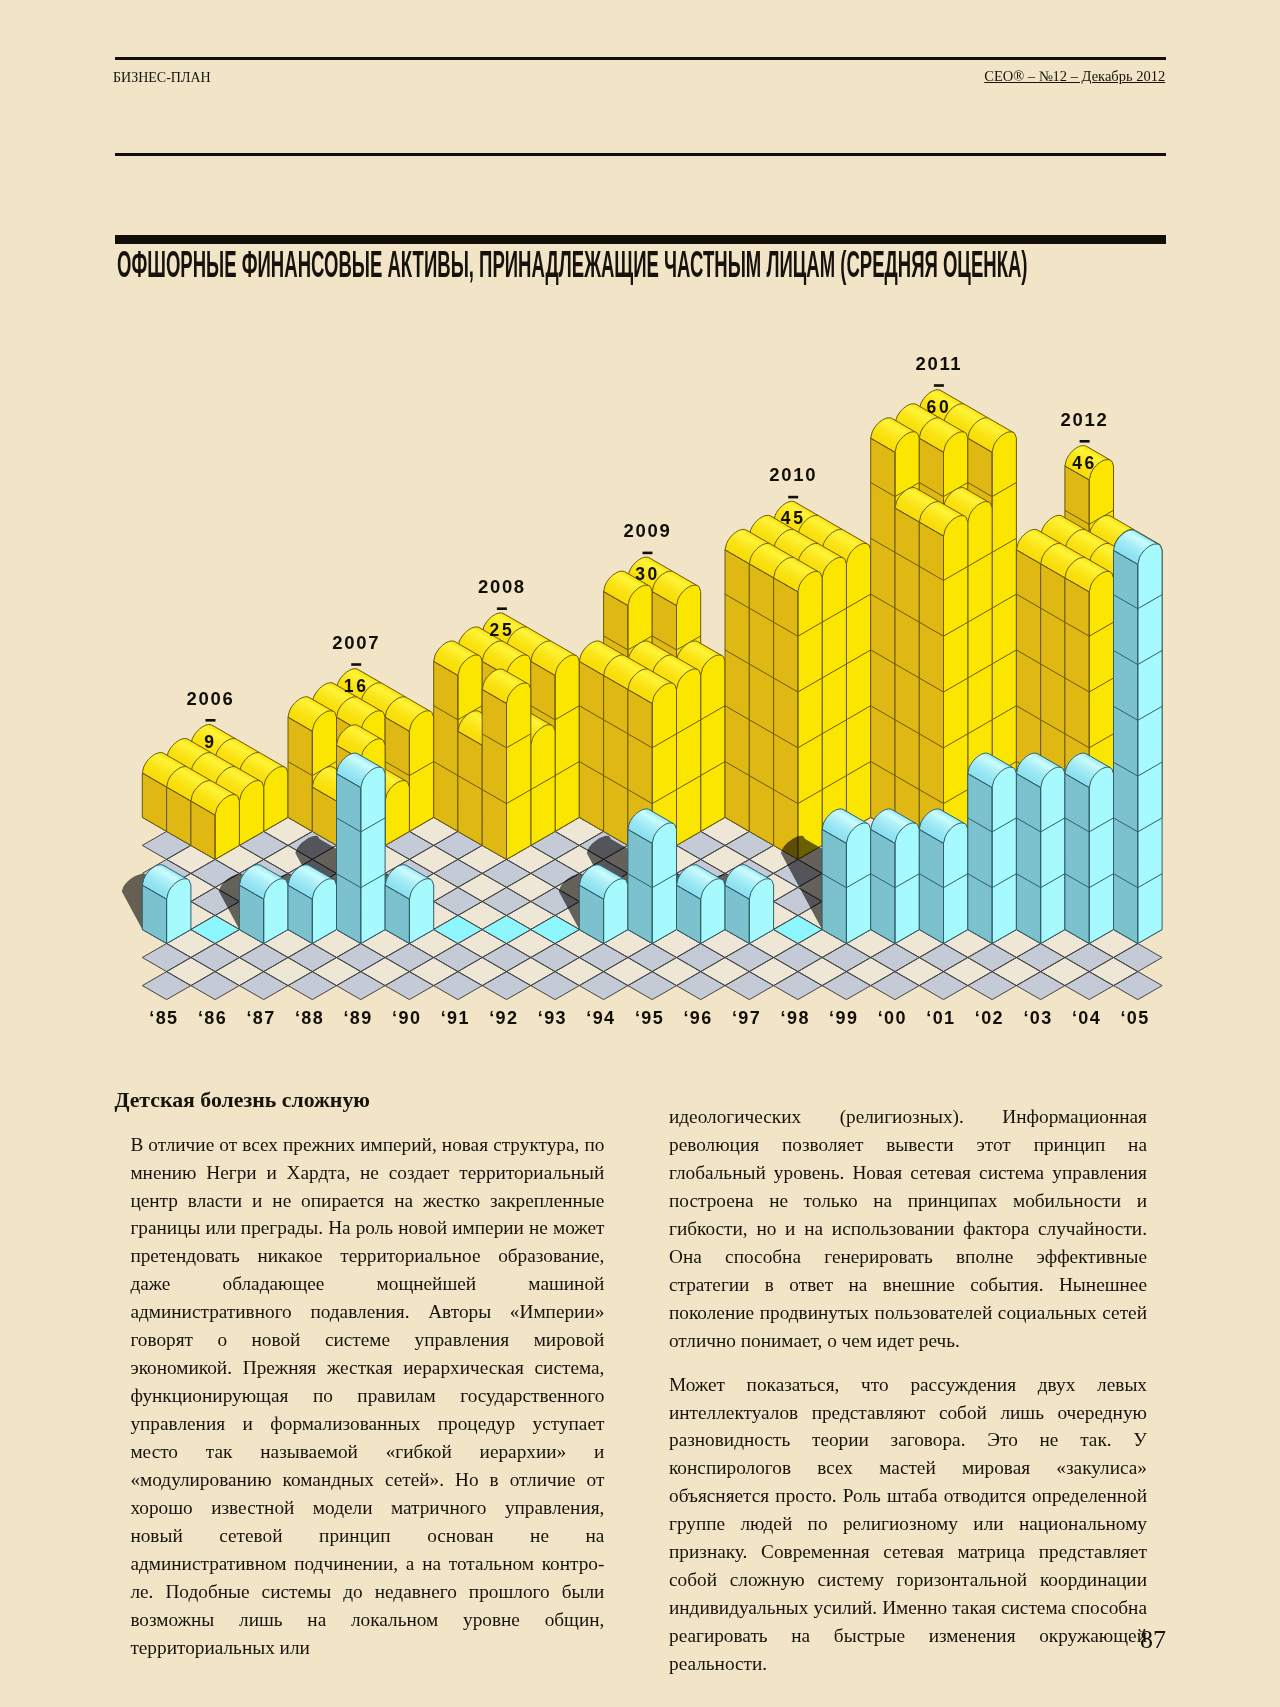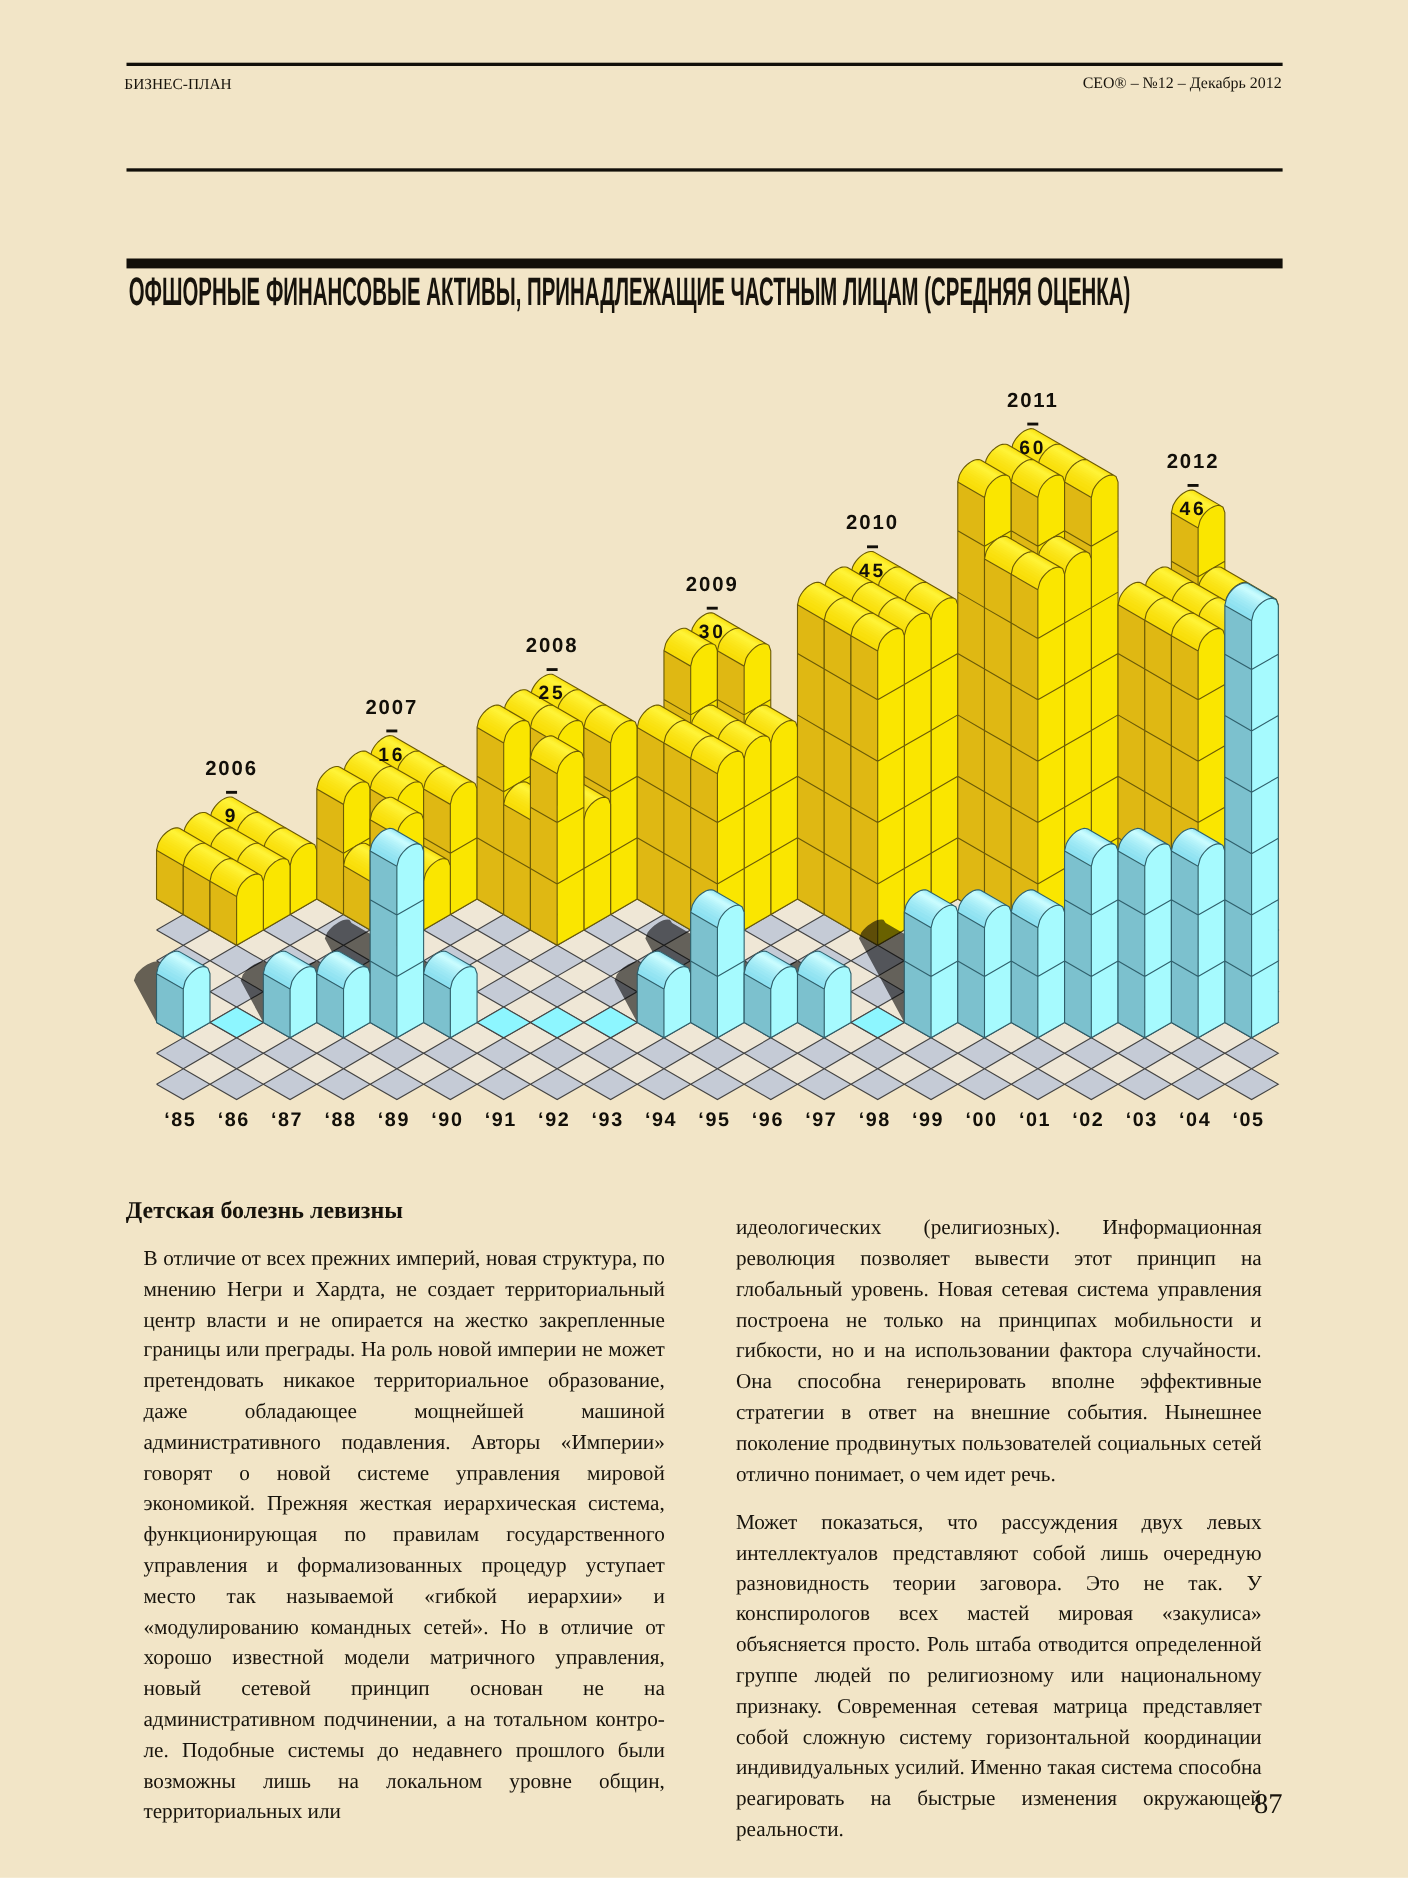--- a/index.html
+++ b/index.html
@@ -3,21 +3,21 @@
 <meta charset="utf-8">
 <style>
   html,body{margin:0;padding:0;}
   body{width:1280px;height:1707px;background:#F2E5C7;
        font-family:"Liberation Serif",serif;color:#17130c;overflow:hidden;position:relative;}
   .page{position:absolute;inset:0;}
   .rule{position:absolute;left:115px;width:1051px;background:#120f09;}
   #rule-top{top:57px;height:3px;}
   #rule-bot{top:153px;height:3px;}
   #rubric{position:absolute;left:113px;top:68px;font-size:14px;letter-spacing:0px;line-height:20px;}
-  #issue{position:absolute;right:114.8px;top:68px;font-size:14.5px;letter-spacing:0px;text-align:right;line-height:16px;}
+  #issue{position:absolute;right:114.8px;top:68px;font-size:14.5px;letter-spacing:0px;text-align:right;line-height:16px;text-decoration:underline;}
   #section{position:absolute;right:112.7px;top:86px;font-size:33px;letter-spacing:0.6px;line-height:34px;white-space:nowrap;}
   #banner-rule{position:absolute;left:115px;top:235px;width:1051px;height:8.5px;background:#120f09;}
   #banner-title{position:absolute;left:116.5px;top:247px;font-family:"Liberation Sans",sans-serif;
      font-weight:bold;font-size:36px;line-height:36px;white-space:nowrap;
      transform:scaleX(0.515);transform-origin:0 0;}
   svg{position:absolute;left:0;top:0;}
   .glabel{font-family:"Liberation Sans",sans-serif;font-weight:bold;font-size:18.5px;
           text-anchor:middle;fill:#120f09;letter-spacing:1.7px;}
   .gval{font-family:"Liberation Sans",sans-serif;font-weight:bold;font-size:17.5px;
         text-anchor:middle;fill:#120f09;letter-spacing:2.6px;}
@@ -1843,21 +1843,21 @@
 <text class="xlab" x="940.9" y="1024">‘01</text>
 <text class="xlab" x="989.4" y="1024">‘02</text>
 <text class="xlab" x="1038.0" y="1024">‘03</text>
 <text class="xlab" x="1086.5" y="1024">‘04</text>
 <text class="xlab" x="1135.1" y="1024">‘05</text>
     </g>
   </svg>
 
   <div id="article">
     <div class="col" id="col-left">
-      <p id="heading">Детская болезнь левизны</p>
+      <p id="heading">Детская болезнь сложную</p>
       <p class="para">В отличие от всех прежних империй, новая структура, по мнению Негри и Хардта, не создает территориальный центр власти и не опирается на жестко закрепленные границы или преграды. На роль новой империи не может претендовать никакое территориальное образование, даже  обладающее мощнейшей машиной административного подавления. Авторы «Империи» говорят о новой системе управления мировой экономикой. Прежняя жесткая иерархическая си­стема, функционирующая по правилам государственного управления и формализованных процедур уступает место так называемой «гибкой  иерархии» и «модулированию ко­мандных сетей». Но в отличие от хорошо известной модели матричного управления, новый сетевой принцип основан не на административном подчинении, а на тотальном контро­ле. Подобные системы до недавнего прошлого были возмож­ны лишь на локальном уровне общин, территориальных или</p>
     </div>
     <div class="col" id="col-right">
       <p class="para">идеологических (религиозных). Информационная револю­ция позволяет вывести этот принцип на глобальный уро­вень. Новая сетевая система управления построена не только на принципах мобильности и гибкости, но и на использова­нии  фактора случайности. Она способна генерировать впол­не эффективные стратегии в ответ на внешние события. Ны­нешнее поколение продвинутых пользователей социальных сетей отлично понимает, о чем идет речь.</p>
       <p class="para">Может показаться, что рассуждения двух левых интеллек­туалов представляют собой лишь очередную разновидность теории заговора. Это не так. У конспирологов всех мастей мировая «закулиса» объясняется просто. Роль штаба отводит­ся определенной группе людей по религиозному или нацио­нальному признаку. Современная сетевая матрица представ­ляет собой сложную систему горизонтальной координации индивидуальных усилий. Именно такая система способна реагировать на быстрые изменения окружающей реальности.</p>
     </div>
   </div>
 
   <div id="page-number">87</div>
 </div>

